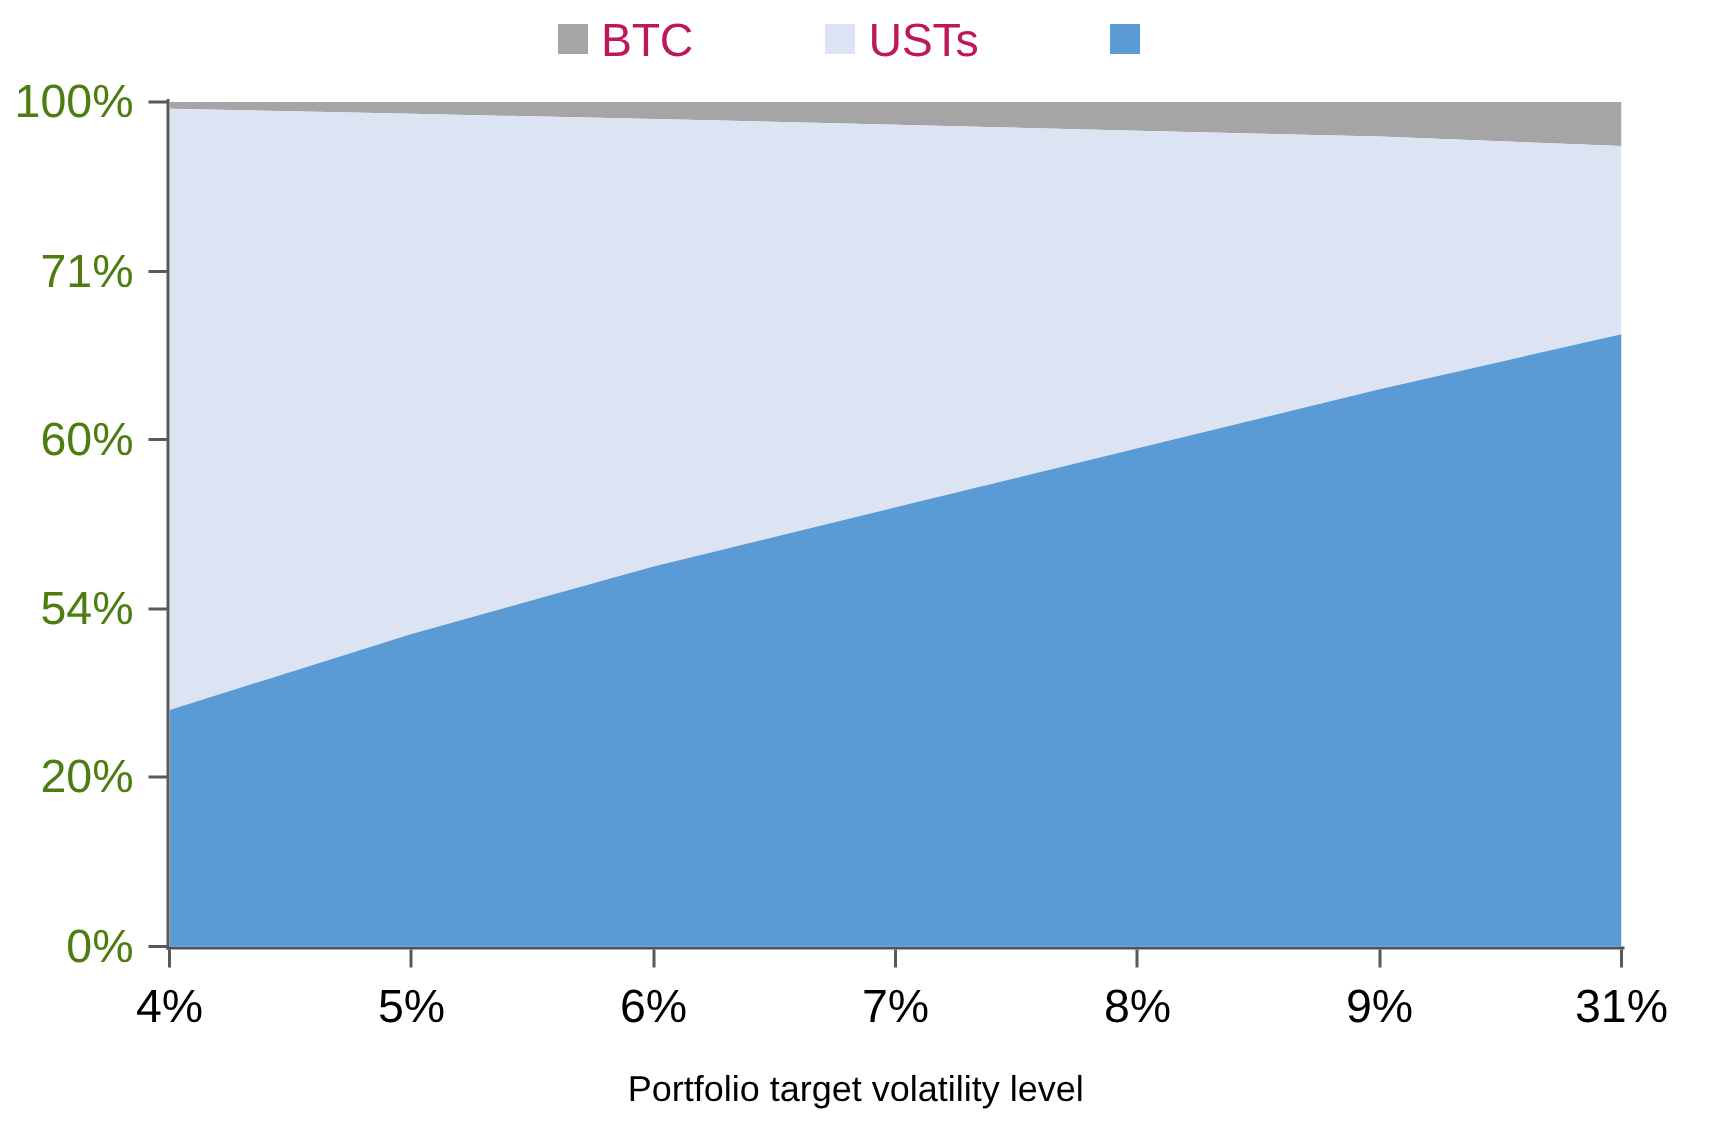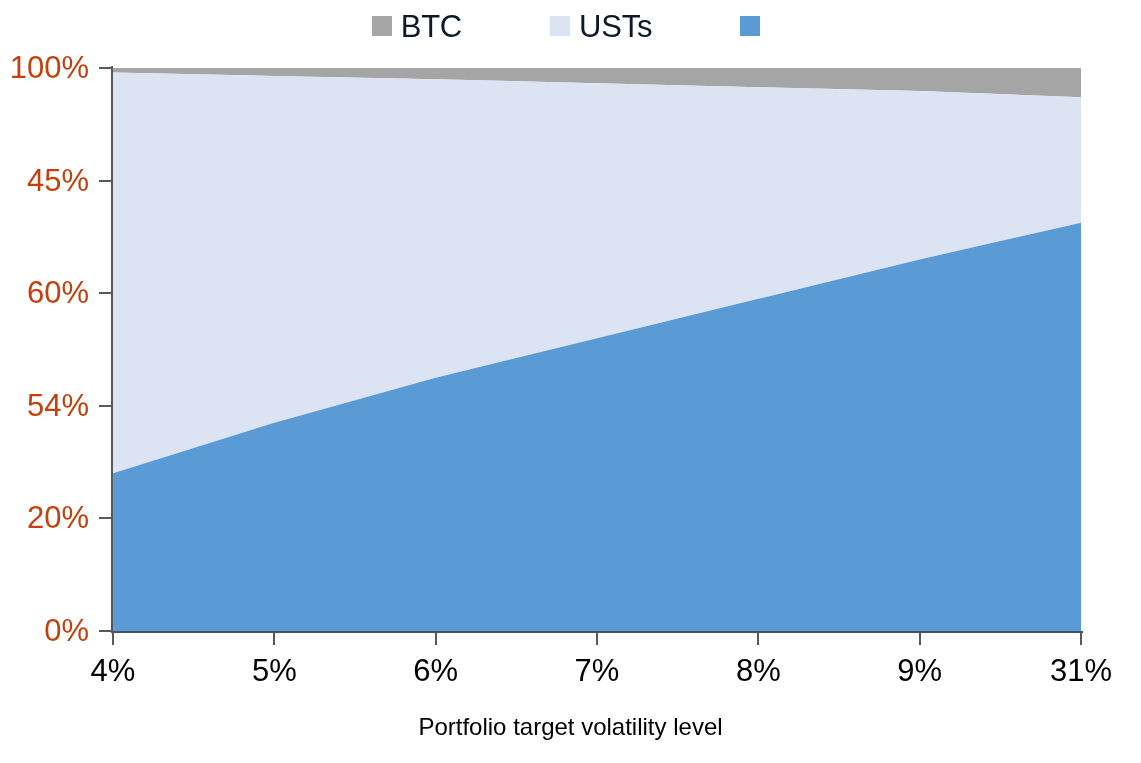--- a/index.html
+++ b/index.html
@@ -46,21 +46,21 @@
     width: 20px;
     height: 20px;
     margin-right: 9px;
     flex: 0 0 auto;
   }
   .legend-label {
     font-size: 31px;
     line-height: 31px;
     letter-spacing: -0.2px;
     white-space: nowrap;
-    color: #0f172a;
+    color: #be185d;
   }
 
   
   #plot-area {
     position: absolute;
     left: 113px;
     top: 68px;
     width: 968px;
     height: 563px;
   }
@@ -107,21 +107,21 @@
     background: #595959;
   }
 
   .y-tick-label {
     position: absolute;
     right: 1052px; 
     text-align: right;
     font-size: 31px;
     line-height: 31px;
     white-space: nowrap;
-    color: #c2410c;
+    color: #4d7c0f;
   }
   .x-tick-label {
     position: absolute;
     top: 655px;
     text-align: center;
     font-size: 31px;
     line-height: 31px;
     white-space: nowrap;
     color: #000000;
     transform: translateX(-50%);
@@ -171,21 +171,21 @@
   <div id="y-ticks">
       <div class="y-tick-mark" style="top: 630px;"></div>
       <div class="y-tick-label" style="top: 615px;">0%</div>
       <div class="y-tick-mark" style="top: 517.4px;"></div>
       <div class="y-tick-label" style="top: 502.4px;">20%</div>
       <div class="y-tick-mark" style="top: 404.8px;"></div>
       <div class="y-tick-label" style="top: 389.8px;">54%</div>
       <div class="y-tick-mark" style="top: 292.2px;"></div>
       <div class="y-tick-label" style="top: 277.2px;">60%</div>
       <div class="y-tick-mark" style="top: 179.6px;"></div>
-      <div class="y-tick-label" style="top: 164.6px;">45%</div>
+      <div class="y-tick-label" style="top: 164.6px;">71%</div>
       <div class="y-tick-mark" style="top: 67px;"></div>
       <div class="y-tick-label" style="top: 52px;">100%</div>
     </div>
 
   <div id="x-ticks">
       <div class="x-tick-mark" style="left: 112px;"></div>
       <div class="x-tick-label" style="left: 113px;">4%</div>
       <div class="x-tick-mark" style="left: 273.333px;"></div>
       <div class="x-tick-label" style="left: 274.333px;">5%</div>
       <div class="x-tick-mark" style="left: 434.667px;"></div>

